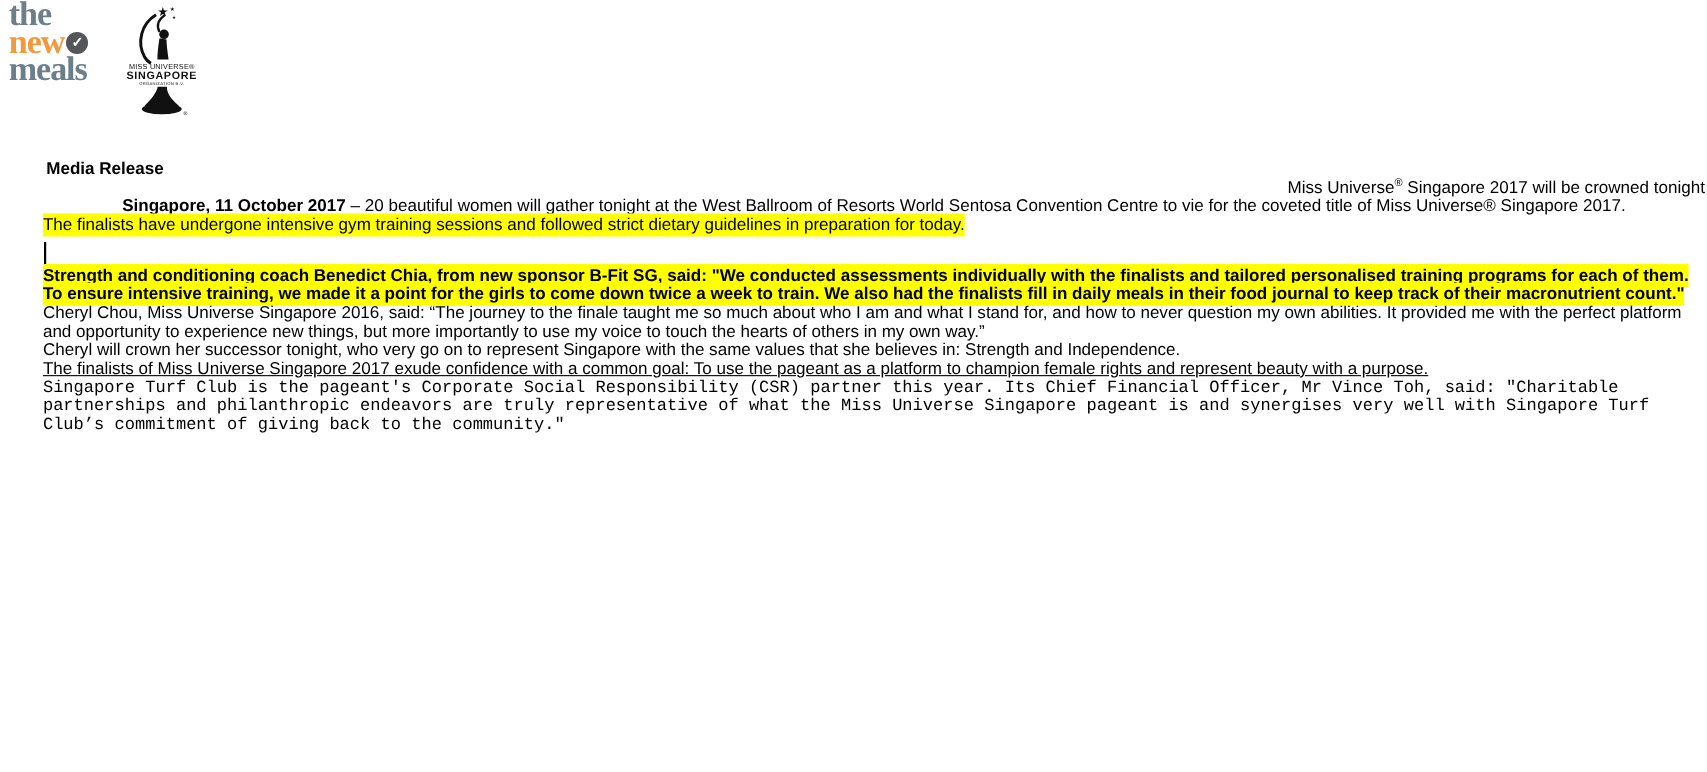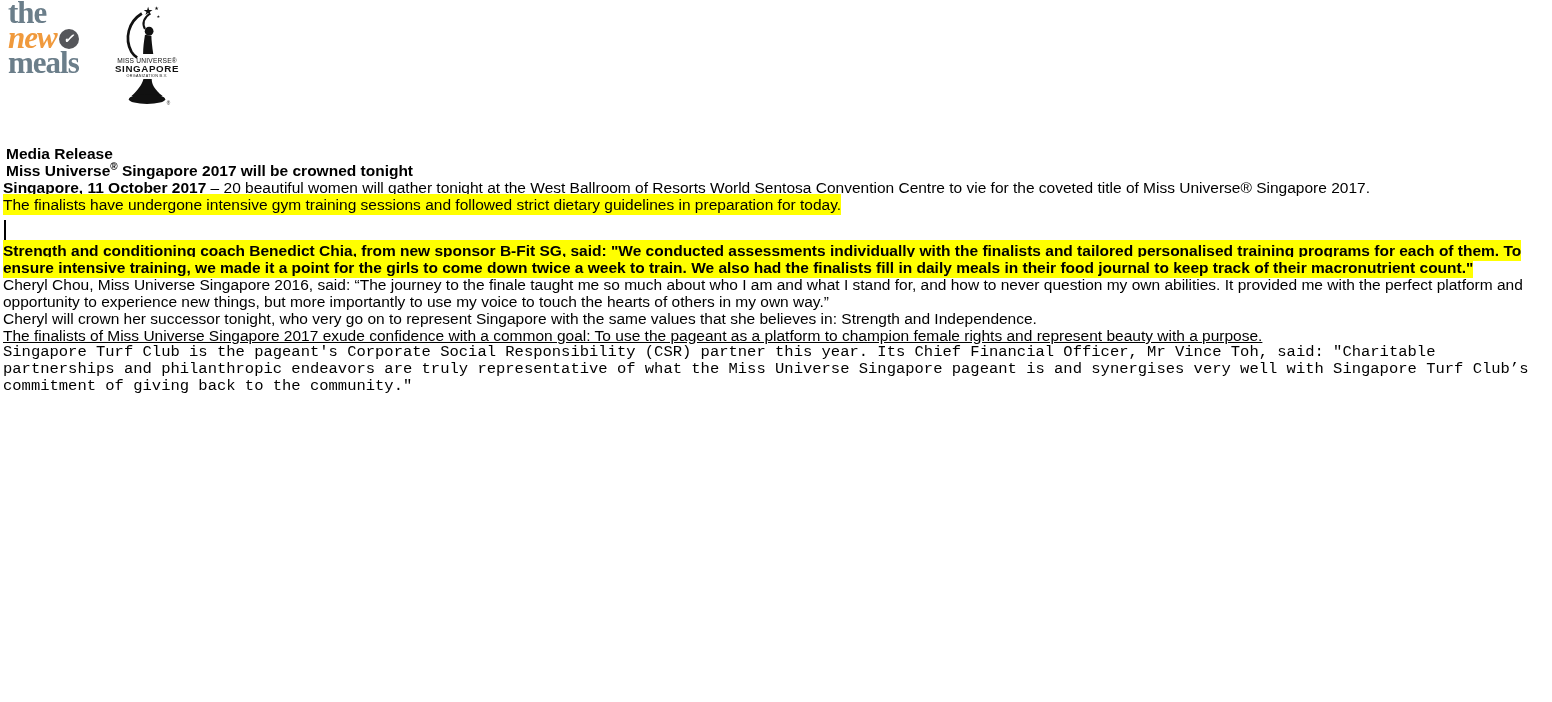--- a/index.html
+++ b/index.html
@@ -19,40 +19,40 @@
 
   .tnp-logo {
     position: absolute; left: 8px; top: 0;
     font-family: "Liberation Serif", serif;
     font-weight: bold;
     font-size: 31px;
     line-height: 25px;
     letter-spacing: -1px;
     color: #6b7e8a;
   }
-  .tnp-logo .new-row { color: #f09a3d; display: flex; align-items: center; font-style: italic; }
+  .tnp-logo .new-row { color: #f09a3d; display: flex; align-items: center; }
   .tnp-check-badge {
     width: 20px; height: 20px; border-radius: 50%;
     background: #55565a; color: #ffffff;
     font-family: "Liberation Sans", sans-serif;
     font-size: 13px; font-weight: bold; line-height: 20px;
     text-align: center;
     margin-left: 2px; margin-top: 3px;
     letter-spacing: 0;
   }
 
   .mus-logo { position: absolute; left: 102px; top: 0px; }
 
   
-  .doc { padding-left: 3px; padding-right: 2px; }
+  .doc { padding-left: 3px; padding-right: 2px; margin-left: 36px; }
   .doc p { margin: 0; }
   .media-release { font-weight: bold; padding-left: 3px; }
-  .headline { font-weight: bold; margin-top: 44px; padding-left: 3px; }
+  .headline { font-weight: normal; margin-top: 44px; padding-left: 3px; text-align: right; }
   .headline sup { font-size: 10px; line-height: 0; }
-  .para-intro { margin-top: 44px; }
+  .para-intro { margin-top: 44px; text-align: center; }
   .lead-bold { font-weight: bold; }
   .hl-block1 { margin-top: 40px; }
   .hl { background: #ffff00; padding: 2px 0; }
   .caret-line { margin-top: 7px; height: 22px; }
   .text-caret { display: inline-block; width: 2px; height: 21px; background: #000; margin-left: 1px; }
   .hl-block2 { margin-top: 10px; font-weight: bold; }
   .para-cheryl { margin-top: 39px; }
   .para-crown { margin-top: 40px; }
   .para-finalists { margin-top: 40px; text-decoration: underline; }
   .para-turf { margin-top: 40px; font-family: Liberation Mono, monospace; }

